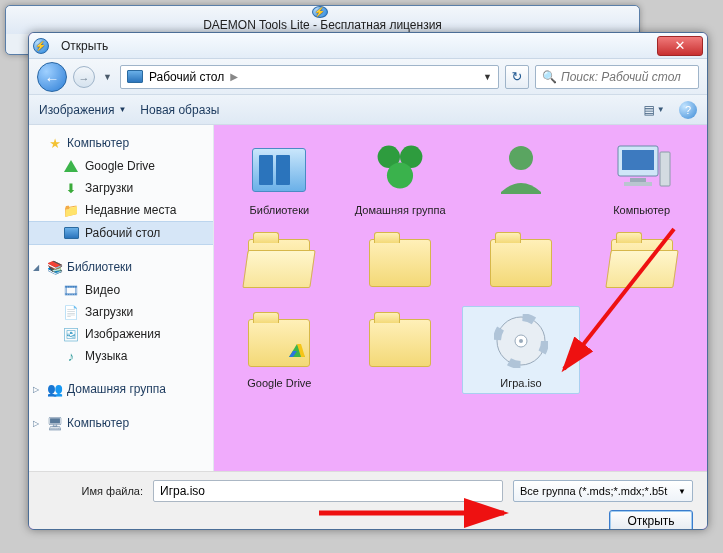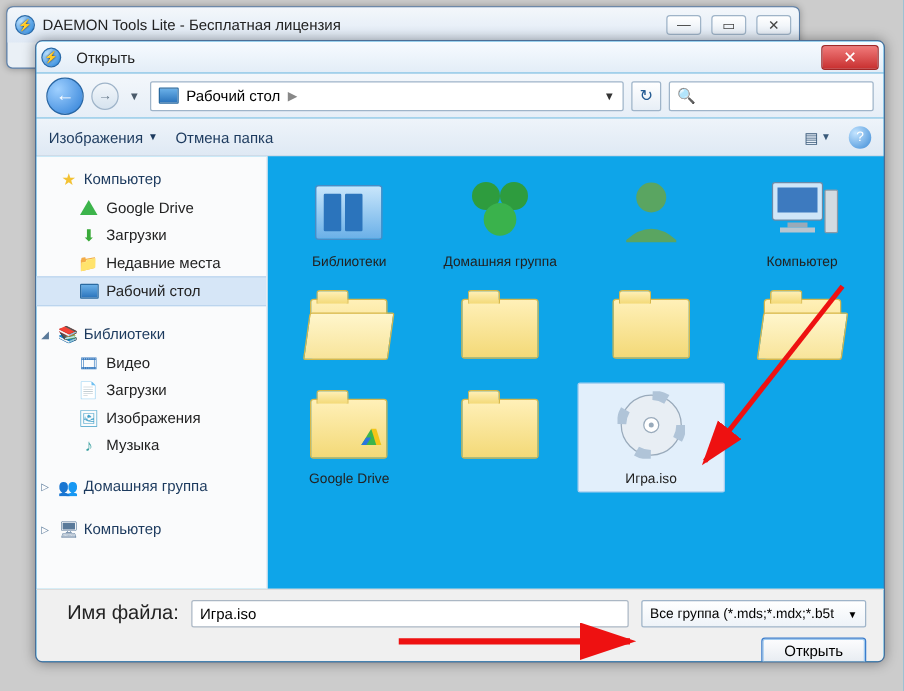--- a/index.html
+++ b/index.html
@@ -1,28 +1,28 @@
 <!DOCTYPE html>
 <html><head>
 <meta charset="utf-8">
 <style>
   * { box-sizing: border-box; margin: 0; padding: 0; font-family: "Segoe UI", Tahoma, sans-serif; }
   body { background: #ccc; width: 723px; height: 553px; position: relative; overflow: hidden; }
 
   
   .parent-window { position: absolute; left: 5px; top: 5px; width: 635px; border: 1px solid #5a7ea8; border-radius: 5px; background: #eaf0f6; box-shadow: 0 0 6px rgba(0,0,0,.3); }
-  .parent-titlebar { display: flex; align-items: center; height: 28px; padding: 0 6px; background: linear-gradient(#f3f7fb,#dfe9f5); border-radius: 5px 5px 0 0; }
+  .parent-titlebar { display: flex; align-items: center; height: 28px; padding: 0 6px; background: linear-gradient(#f3f7fb,#dfe9f5); border-radius: 5px 5px 0 0; flex-direction: column; }
   .dt-icon { width:16px; height:16px; border-radius:50%; background: radial-gradient(circle at 30% 30%, #bfe3ff, #1c7ed8); border:1px solid #2a6aa8; margin-right:6px; display:flex; align-items:center; justify-content:center; }
   .dt-icon::after{content:"⚡"; font-size:9px; color:#fff; text-shadow:0 0 2px #024; }
   .parent-title { font-size: 12px; color: #222; flex: 1; }
   .win-btns { display: flex; gap: 8px; margin-left:auto; }
   .win-btn { width: 28px; height: 16px; border: 1px solid #9fb4c8; border-radius: 3px; background: linear-gradient(#fff,#e7eef6); font-size: 11px; display: flex; align-items: center; justify-content: center; color:#444; }
 
   
-  .dialog { position: absolute; left: 28px; top: 32px; width: 680px; height: 498px; border: 1px solid #4b6e97; border-radius: 6px; background: #0ea5e9; box-shadow: 0 0 10px rgba(0,0,0,.4); overflow: hidden; }
+  .dialog { position: absolute; left: 28px; top: 32px; width: 680px; height: 498px; border: 1px solid #4b6e97; border-radius: 6px; background: #f0abfc; box-shadow: 0 0 10px rgba(0,0,0,.4); overflow: hidden; }
   .dlg-titlebar { height: 26px; display: flex; align-items: center; background: linear-gradient(#f7fbff,#e3edf7); border-bottom: 1px solid #c9d7e6; padding: 0 4px; }
   .dlg-title { font-size: 12px; color:#222; flex:1; display:flex; align-items:center; gap:6px; }
   .close-btn { width: 46px; height: 20px; border-radius: 3px; background: linear-gradient(#f07a7a,#c83030); border: 1px solid #a02626; color: #fff; font-size: 13px; display:flex; align-items:center; justify-content:center; }
 
   
   .address-row { height: 36px; background: linear-gradient(#f3f7fb,#e6eef7); display:flex; align-items:center; padding: 0 8px; gap:6px; border-bottom:1px solid #cfdbe8;}
   .nav-back { width:30px; height:30px; border-radius:50%; background: radial-gradient(circle at 30% 30%,#9fd0ff,#2d7ed6); border:1px solid #2765a3; display:flex; align-items:center; justify-content:center; color:#fff; font-size:15px; }
   .nav-fw { width:22px; height:22px; border-radius:50%; background: linear-gradient(#f2f6fa,#d6e3ef); border:1px solid #9fb4c9; display:flex; align-items:center; justify-content:center; color:#6a7c8d; font-size:11px;}
   .hist-drop { font-size:9px; color:#4a5a6a; padding:0 2px;}
   .address-box { flex:1; height:24px; border:1px solid #9fb4c9; background:#fff; border-radius:2px; display:flex; align-items:center; padding:0 6px; gap:6px; font-size:12px;}
@@ -86,21 +86,21 @@
   .folder-badge{position:absolute;bottom:2px;right:2px;z-index:2;}
   .disc-icon svg{width:54px;height:54px;}
 
   
   .arrow { position:absolute; pointer-events:none; }
   .arrow svg{overflow:visible;}
 
   
   .dlg-footer { height: 58px; background: #f0f0f0; border-top:1px solid #dcdcdc; padding: 8px 14px; }
   .footer-row { display:flex; align-items:center; gap:10px; }
-  .fn-label { font-size:16px; color:#222; width:100px; text-align:right;}
+  .fn-label { font-size:11px; color:#222; width:100px; text-align:right;}
   .fn-input { flex:1; height:22px; border:1px solid #abb7c4; border-radius:2px; padding:0 6px; font-size:12px; background:#fff;}
   .filter-dd { width:180px; height:22px; border:1px solid #9fb4c9; border-radius:2px; background:linear-gradient(#fff,#eef3f8); font-size:11px; display:flex; align-items:center; padding:0 6px; justify-content:space-between;}
   .footer-btns { display:flex; justify-content:flex-end; gap:8px; margin-top:8px;}
   .btn { min-width:84px; height:22px; border:1px solid #8a9aab; border-radius:3px; background:linear-gradient(#fdfdfe,#e6ebf1); font-size:12px; display:flex; align-items:center; justify-content:center;}
   .btn.default { border:1px solid #3a7ccc; box-shadow:0 0 0 1px #a0cbf0 inset;}
 
   
   ::-webkit-scrollbar{width:16px;height:16px;}
   ::-webkit-scrollbar-track{background:#f0f3f6;}
   ::-webkit-scrollbar-thumb{background:#cdd8e3;border:1px solid #aebecf;border-radius:2px;}
@@ -137,30 +137,31 @@
     <div class="hist-drop">▼</div>
     <div class="address-box">
       <span class="addr-icon"></span>
       <span>Рабочий стол</span>
       <span class="addr-sep">▶</span>
       <span class="addr-drop">▼</span>
     </div>
     <div class="refresh-btn">↻</div>
     <div class="search-box">
       <span class="search-icon">🔍</span>
+      <input placeholder="Поиск: Рабочий стол" style="">
     </div>
   </div>
 
   <div class="toolbar">
     <div class="tb-item">
       <span>Изображения</span>
       <span class="tb-drop">▼</span>
     </div>
     <div class="tb-item">
-      <span>Отмена папка</span>
+      <span>Новая образы</span>
     </div>
     <div class="tb-spacer"></div>
     <div class="tb-icon">▤ <span class="tb-drop" style="margin-left:2px">▼</span></div>
     <div class="help-icon">?</div>
   </div>
 
   <div class="dlg-body">
     <div class="sidebar">
 
       <div class="sb-group-header">

